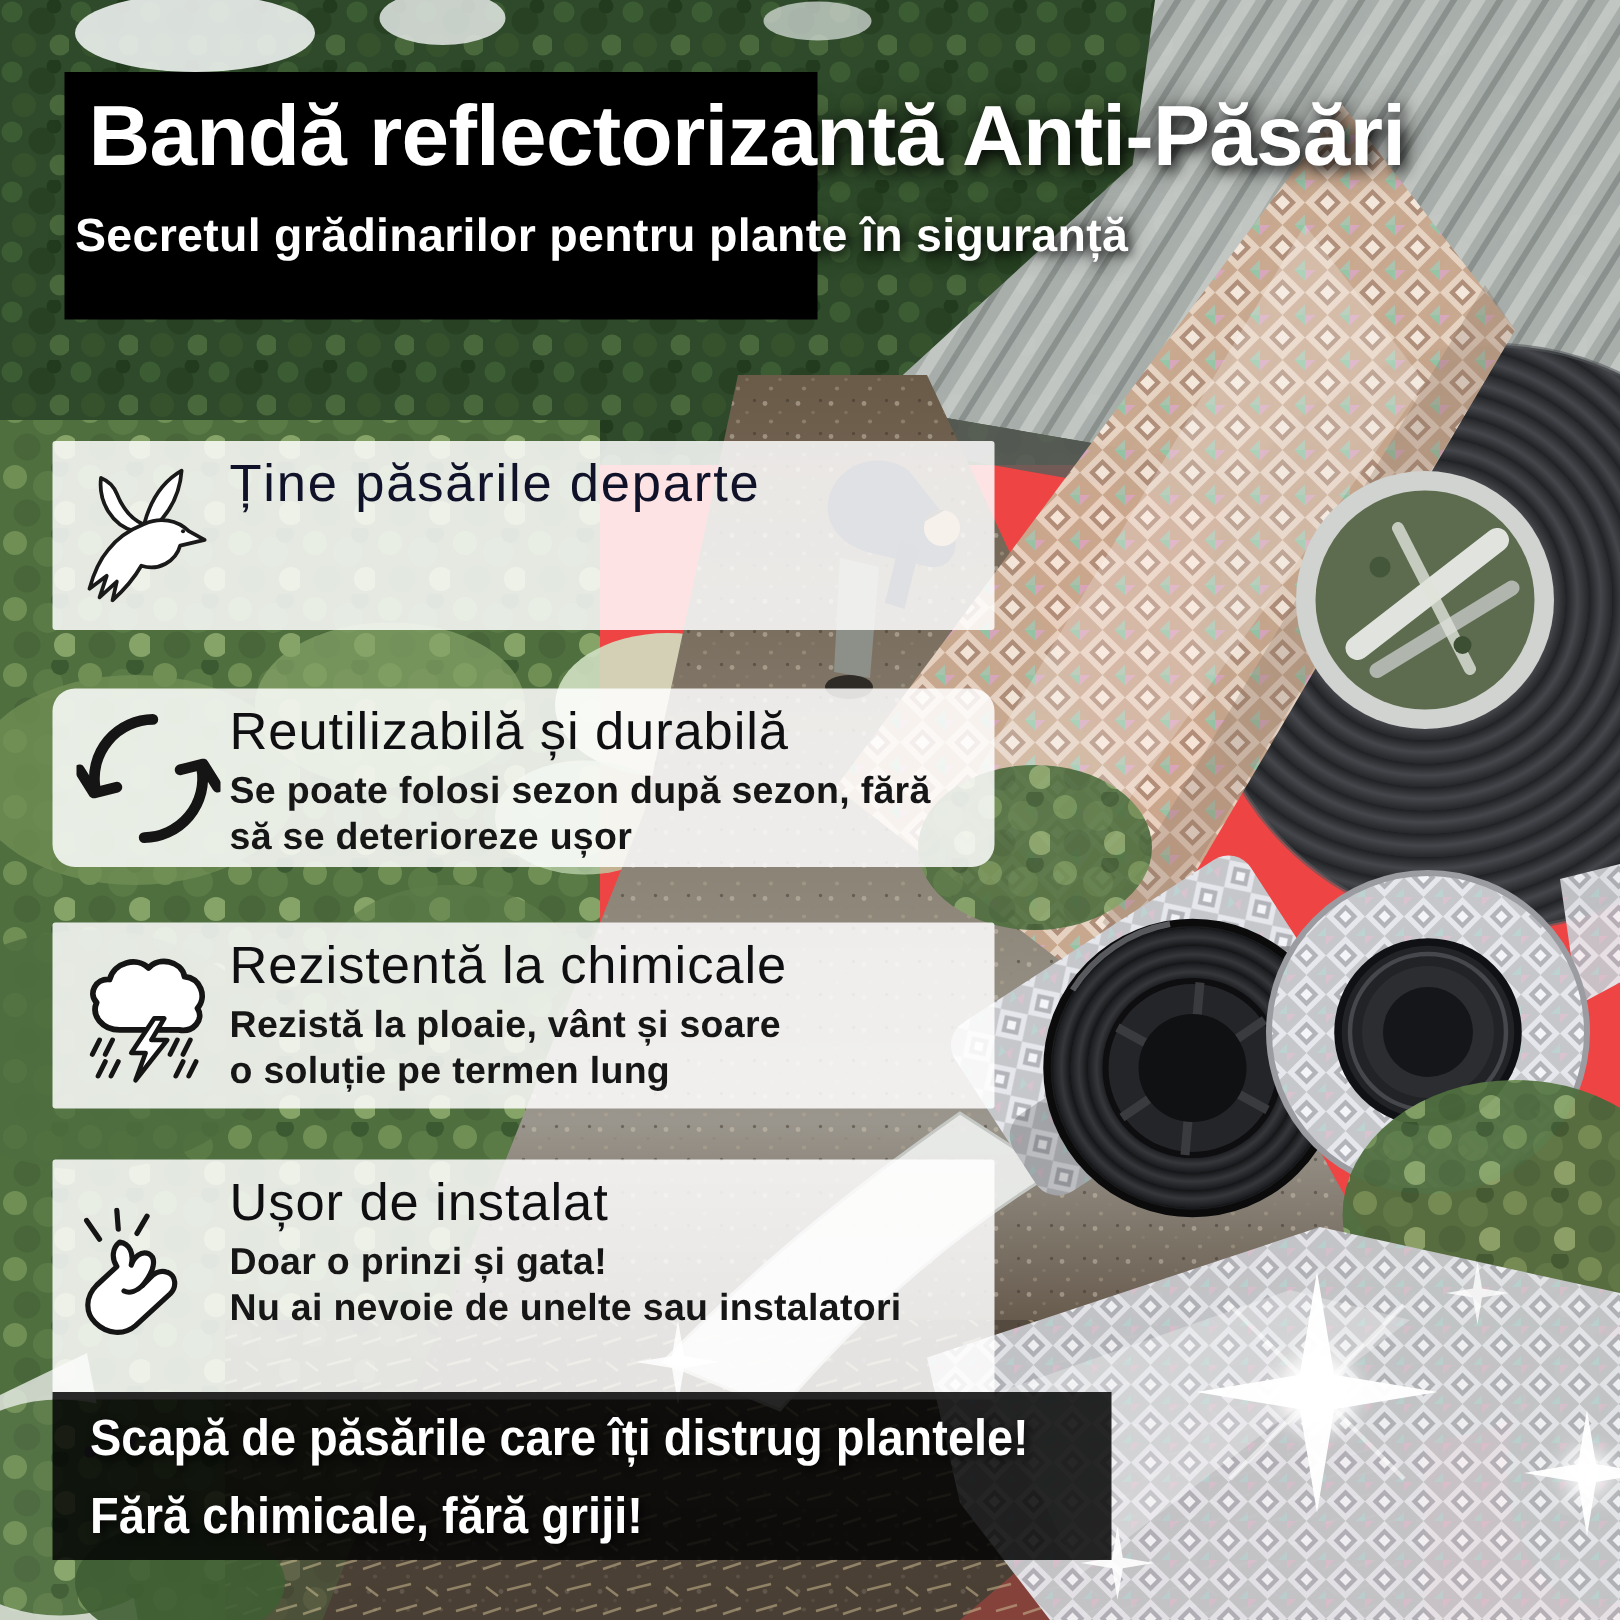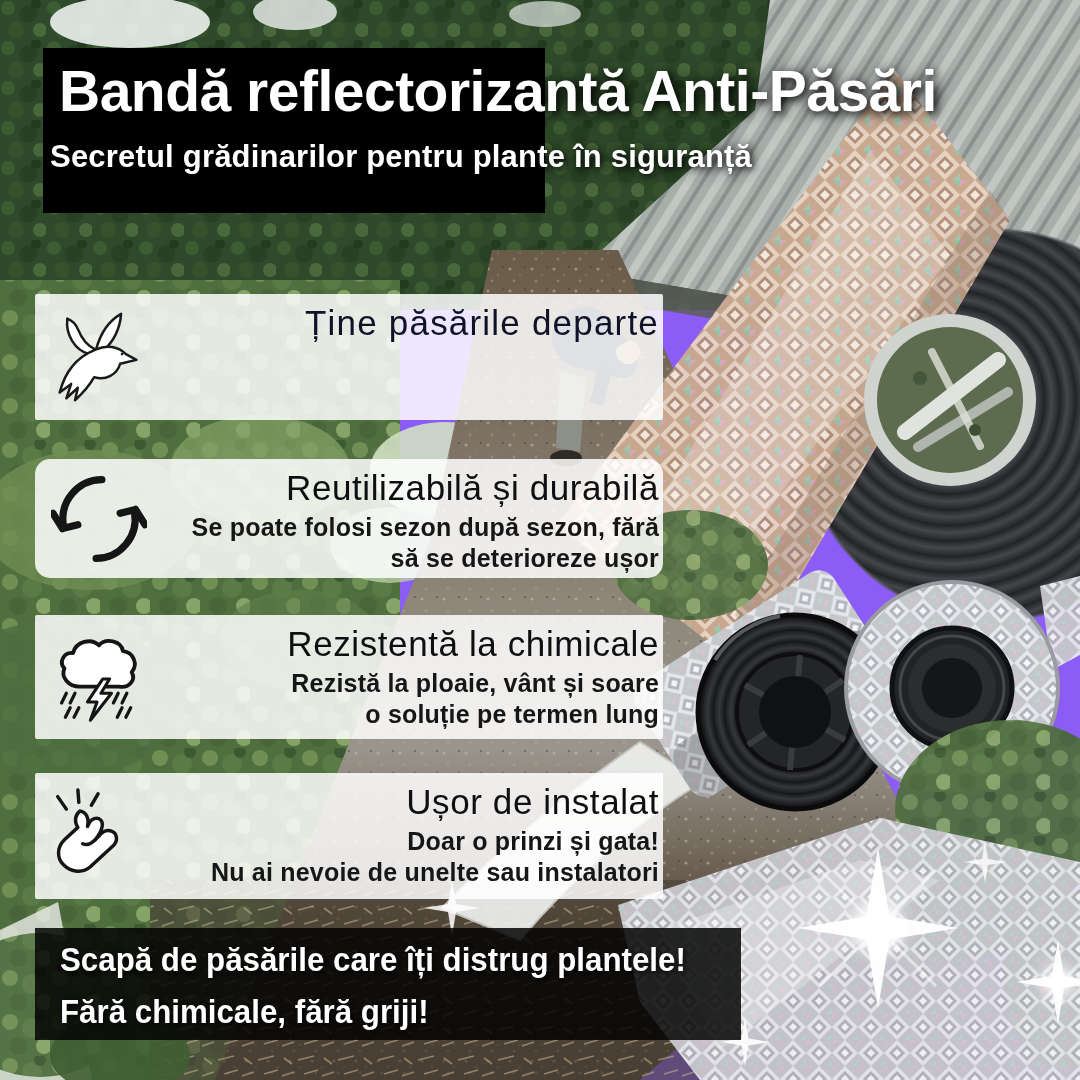--- a/index.html
+++ b/index.html
@@ -1,34 +1,34 @@
 <!DOCTYPE html>
 <html><head>
 <meta charset="utf-8">
 <style>
   html,body{margin:0;padding:0;background:#222;}
   .stage{position:relative;width:1080px;height:1080px;overflow:hidden;
-         font-family:"Liberation Sans",sans-serif;background:#8b5cf6;text-align:right;}
+         font-family:"Liberation Sans",sans-serif;background:#ef4444;}
   .bg{position:absolute;left:0;top:0;width:1080px;height:1080px;display:block;}
 
   
   .header-box{position:absolute;left:43px;top:48px;width:502px;height:165px;background:#000;}
   .title{position:absolute;left:59px;top:58px;margin:0;font-size:57px;font-weight:bold;color:#fff;
          white-space:nowrap;letter-spacing:-0.5px;
          text-shadow:3px 3px 9px rgba(0,0,0,.9),0 0 22px rgba(0,0,0,.55);}
   .subtitle{position:absolute;left:50px;top:139px;font-size:31px;font-weight:bold;color:#fff;
          white-space:nowrap;letter-spacing:0.2px;
          text-shadow:2px 2px 7px rgba(0,0,0,.9),0 0 18px rgba(0,0,0,.5);}
 
   
   .row{position:absolute;left:35px;width:628px;background:rgba(255,255,255,.85);border-radius:2px;}
   .r1{top:294px;height:126px;}
   .r2{top:459px;height:119px;border-radius:15px;}
   .r3{top:615px;height:124px;}
-  .r4{top:773px;height:126px;}
+  .r4{top:773px;height:160px;}
   .icon{position:absolute;left:16px;top:50%;transform:translateY(-50%);width:96px;height:96px;}
   .icon svg{width:100%;height:100%;display:block;}
   .txt{position:absolute;left:118px;top:8px;right:4px;}
   .f-title{font-size:35px;font-weight:normal;color:#10122a;letter-spacing:1.2px;line-height:42px;white-space:nowrap;}
   .f-desc{font-size:25px;font-weight:bold;color:#1a1d3d;line-height:31px;letter-spacing:0.8px;margin-top:3px;white-space:nowrap;}
   .r2 .f-desc,.r3 .f-desc,.r4 .f-desc{color:#161616;letter-spacing:0.2px;}
   .r2 .f-title,.r3 .f-title,.r4 .f-title{color:#0f0f12;letter-spacing:0.6px;}
 
   
   .footer-box{position:absolute;left:35px;top:928px;width:706px;height:112px;background:rgba(3,3,3,.85);}

